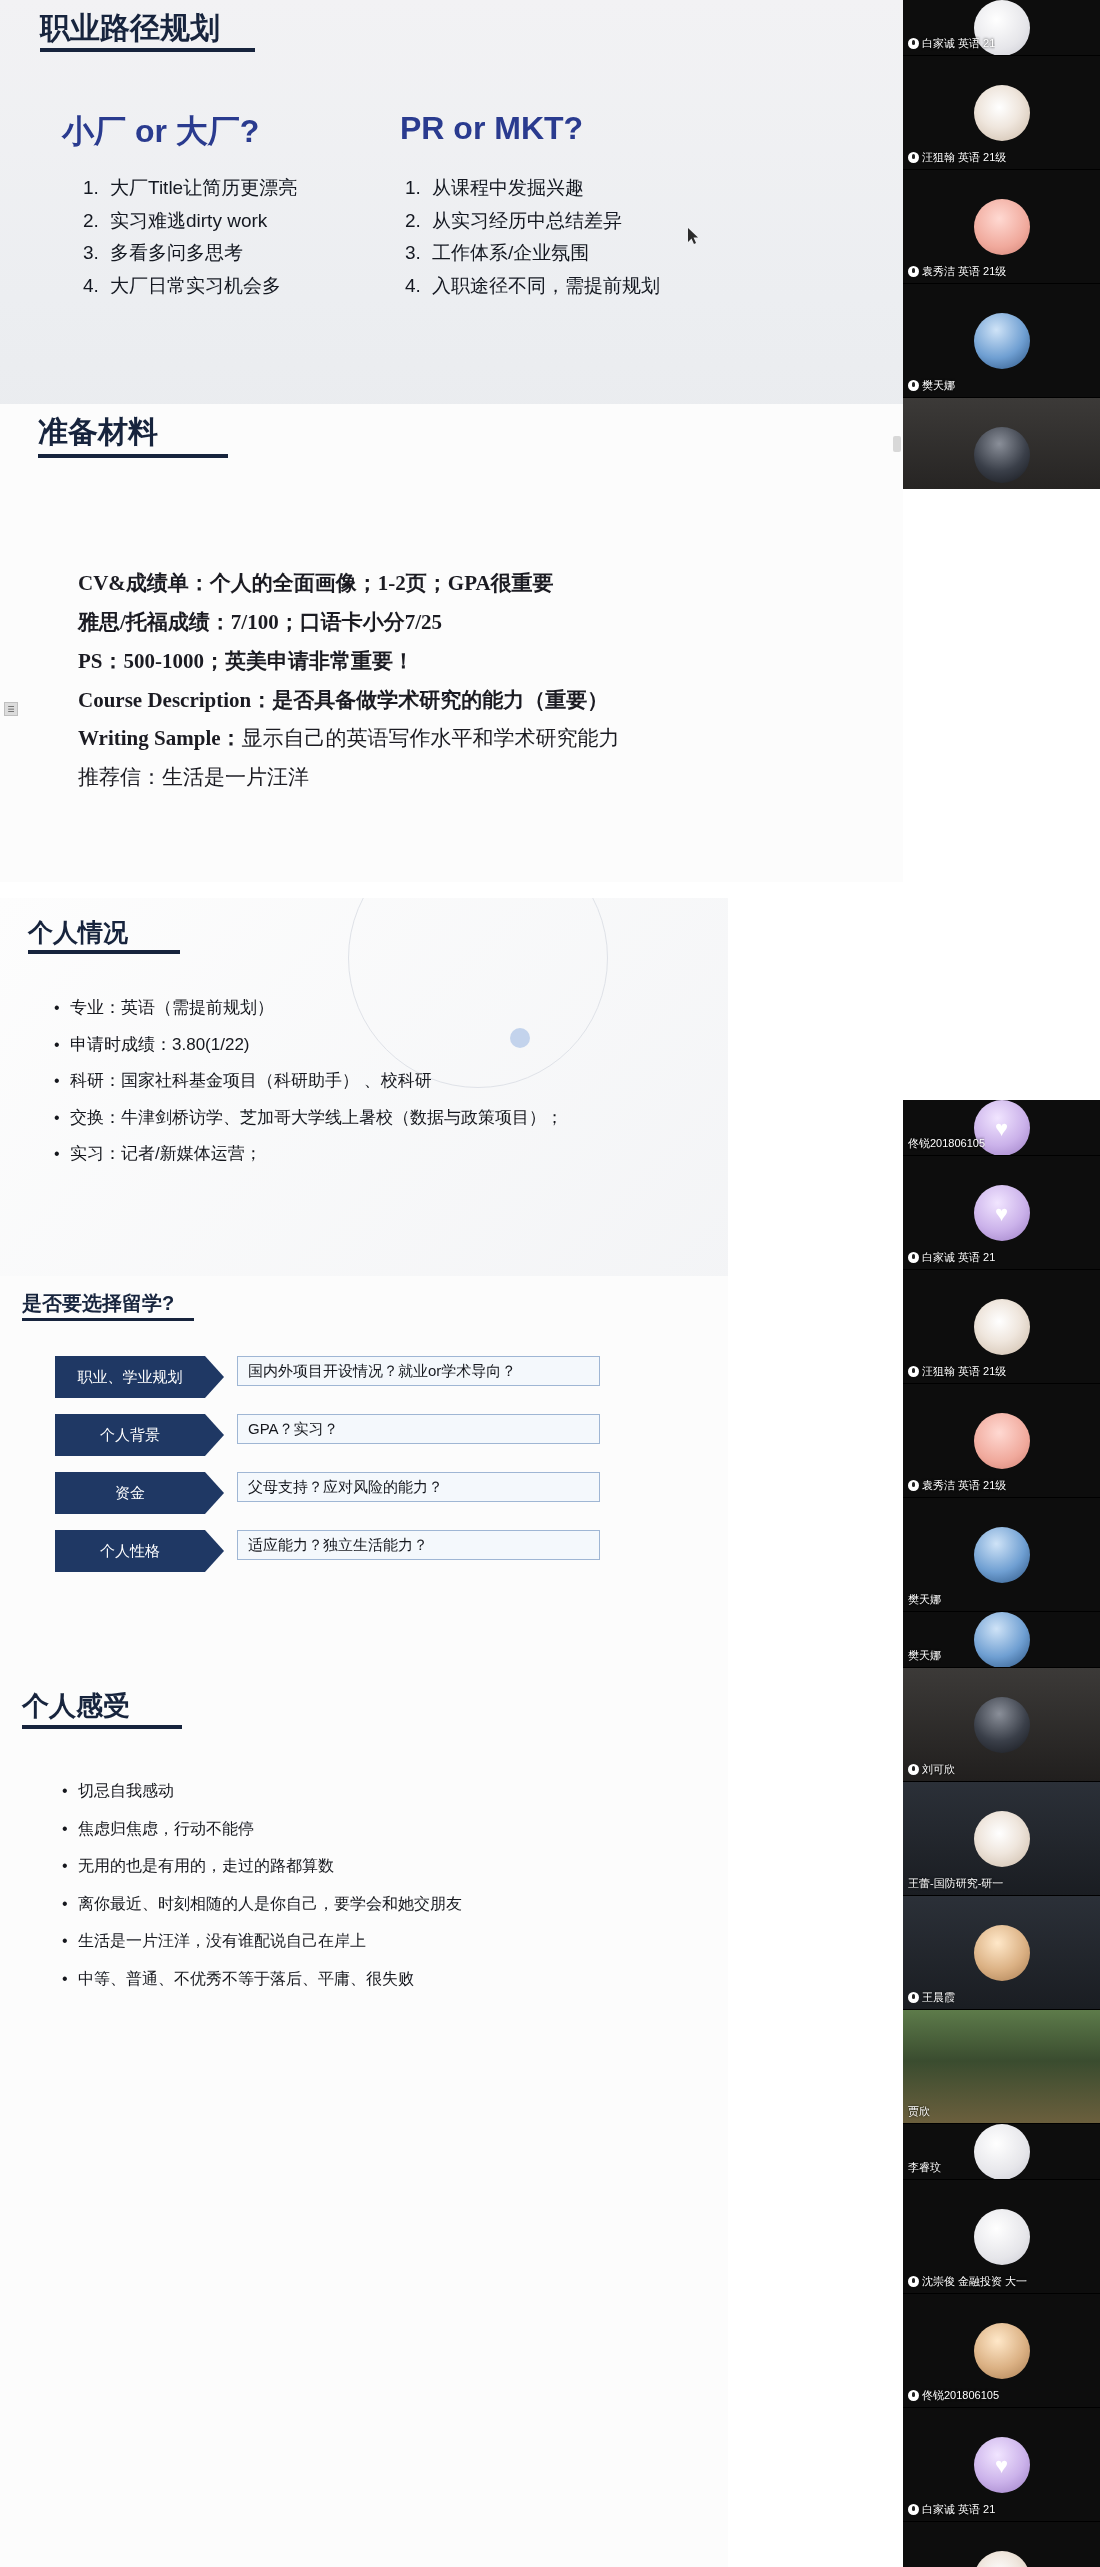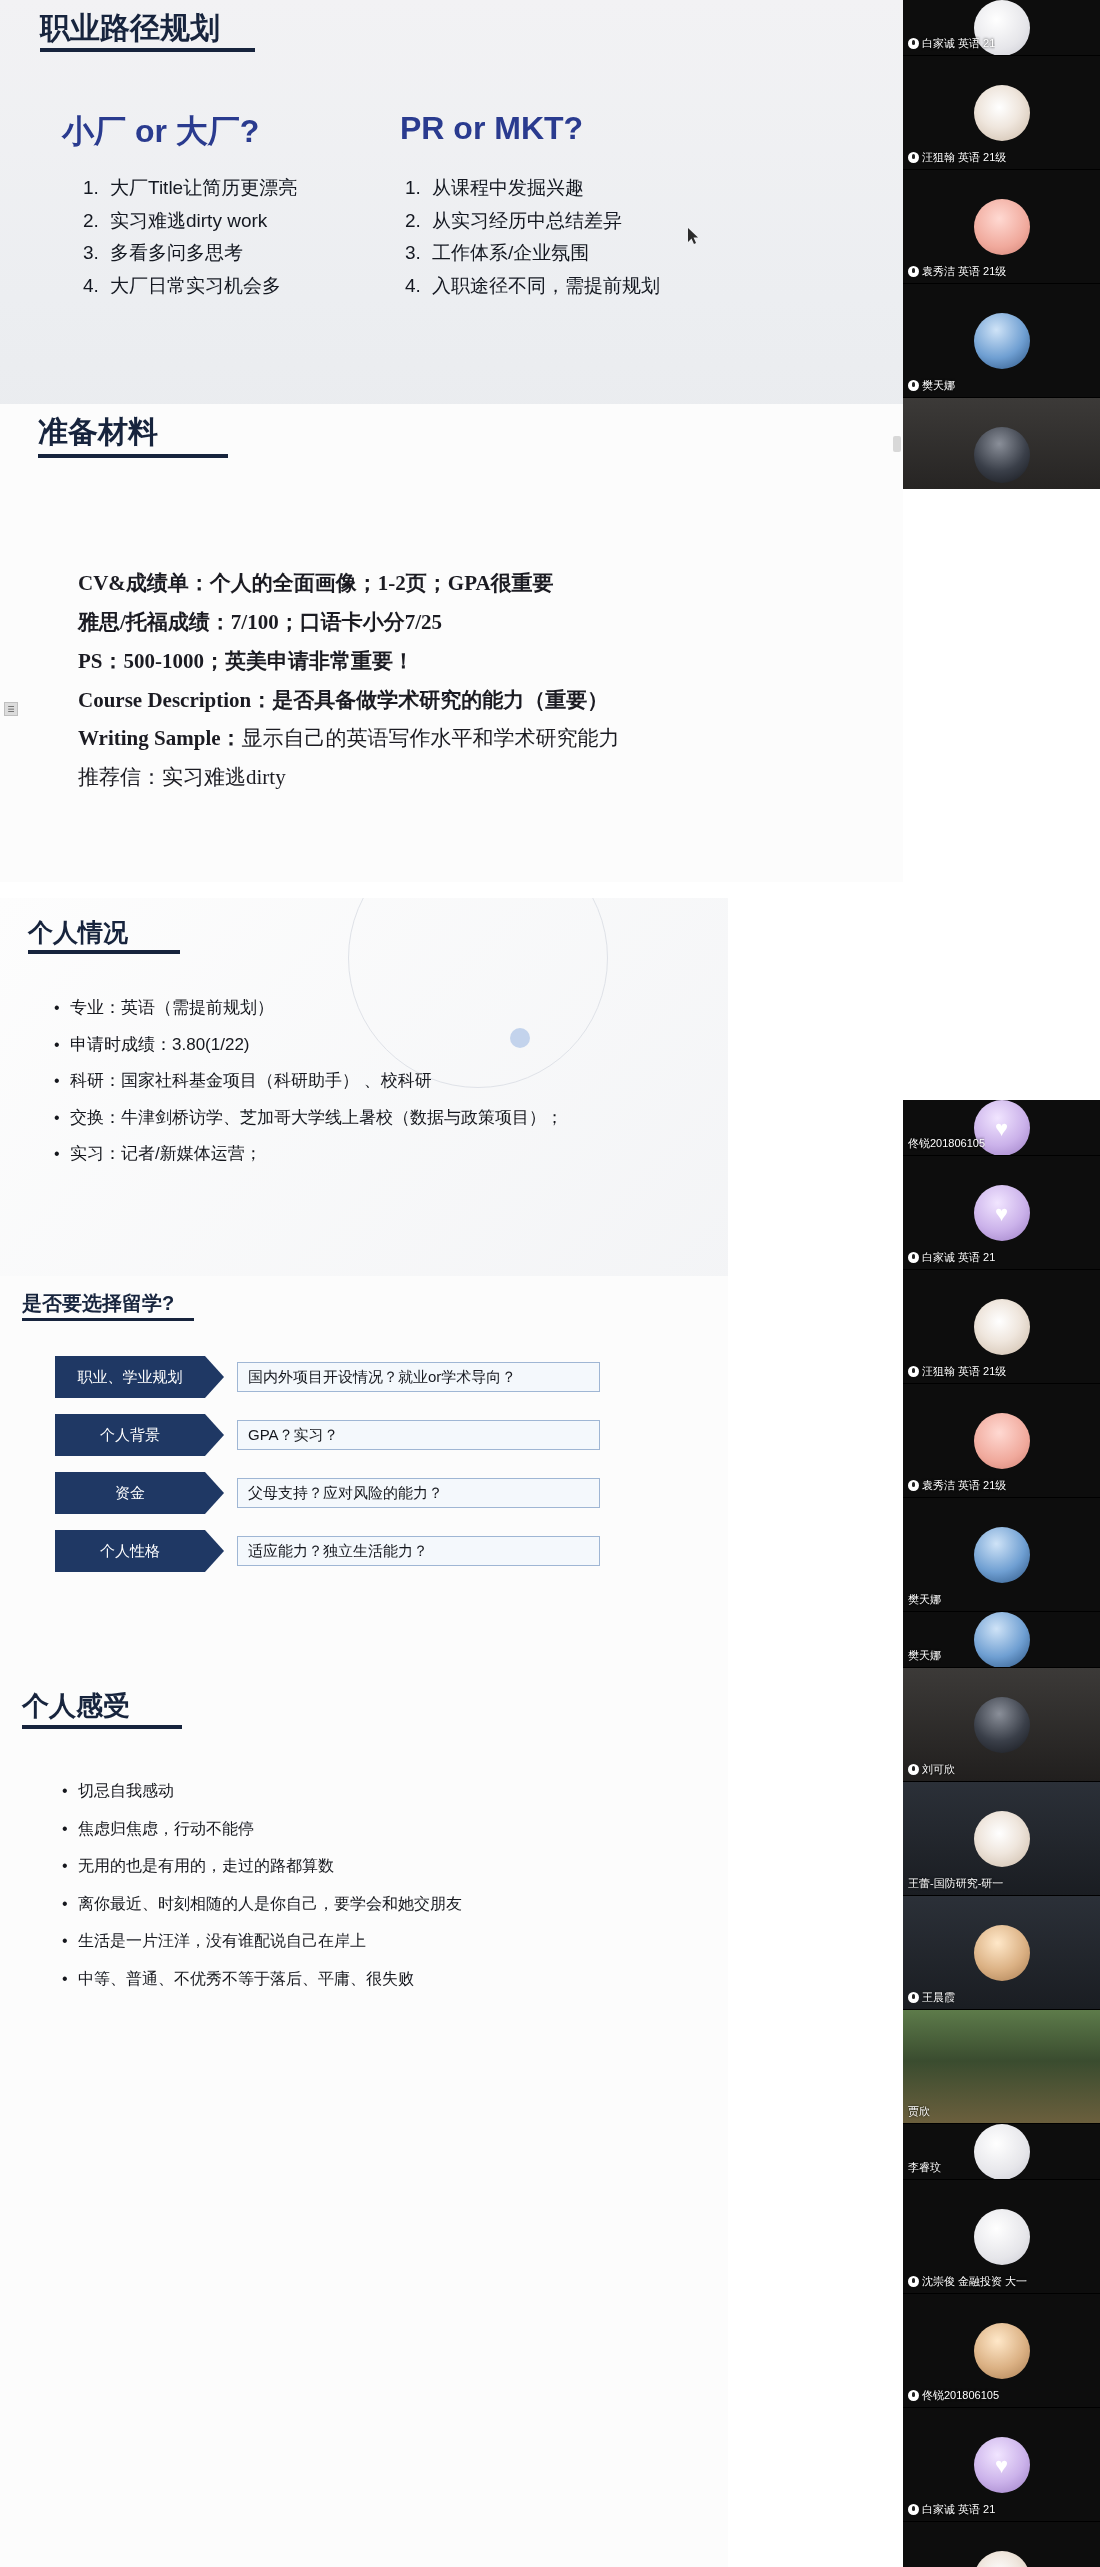--- a/index.html
+++ b/index.html
@@ -152,21 +152,20 @@
     content: "";
     position: absolute; right: -19px; top: 0;
     border-top: 21px solid transparent;
     border-bottom: 21px solid transparent;
     border-left: 19px solid #1f3864;
   }
   .answer-box {
     position: relative; float: left;
     margin-left: 32px;
     width: 363px; height: 30px;
-    margin-top: 6px;
     background: #f4f8fc;
     border: 1px solid #9fb6d4;
     color: #15171d; font-size: 15px;
     line-height: 28px; padding-left: 10px;
     white-space: nowrap; overflow: hidden;
   }
 
   
   #slide5 {
     left: 0; top: 1672px; width: 728px; height: 895px;
@@ -304,21 +303,21 @@
       <div>
         <span class="bold">PS：</span><span class="bold">500-1000；英美申请非常重要！</span>
       </div>
       <div>
         <span class="bold">Course Description：</span><span class="bold">是否具备做学术研究的能力（重要）</span>
       </div>
       <div>
         <span class="bold">Writing Sample：</span><span>显示自己的英语写作水平和学术研究能力</span>
       </div>
       <div>
-        <span>推荐信：</span><span>实习难逃dirty</span>
+        <span>推荐信：</span><span>生活是一片汪洋</span>
       </div>
     </div>
 
     <div class="edge-tab">☰</div>
     <div class="right-nub"></div>
   </div>
 
   <div class="slide" id="slide3">
     <div class="deco-circle dc1"></div>
     <div class="deco-circle dc2"></div>

